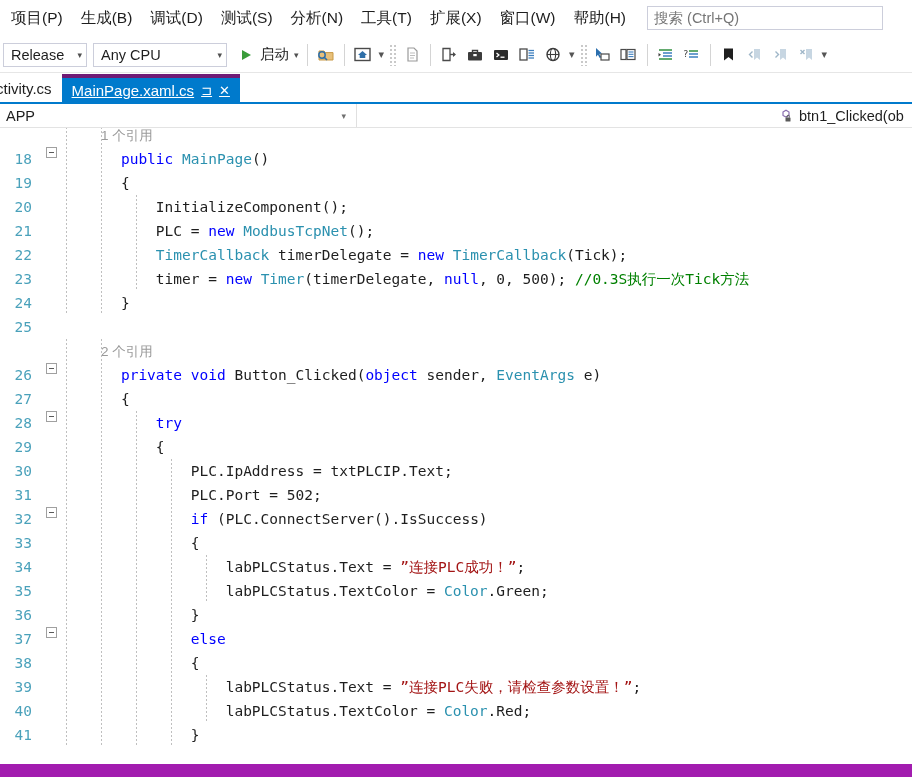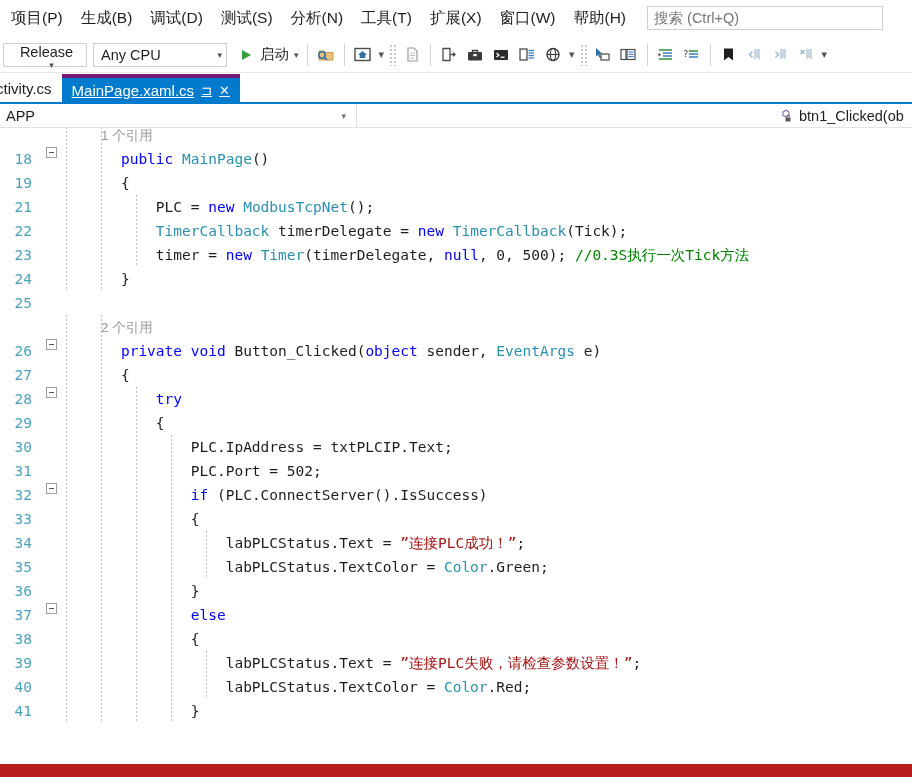--- a/index.html
+++ b/index.html
@@ -3,21 +3,21 @@
 <meta charset="utf-8">
 <style>
   * { box-sizing: border-box; }
   html, body {
     margin: 0; padding: 0;
     width: 912px; height: 777px;
     overflow: hidden;
     background: #ffffff;
     font-family: "Liberation Sans", sans-serif;
   }
-  #app { position: relative; width: 912px; height: 777px; background: #b91c1c; }
+  #app { position: relative; width: 912px; height: 777px; background: #a21caf; }
 
   
   .menubar {
     display: flex; align-items: center;
     height: 37px; width: 912px;
     background: #ffffff;
     border-bottom: 1px solid #ffffff;
     padding-left: 2px;
   }
   .menu-item {
@@ -48,21 +48,21 @@
   .combo {
     display: flex; align-items: center; justify-content: space-between;
     height: 24px;
     border: 1px solid #cccedb;
     background: #ffffff;
     font-size: 14.5px; color: #1e1e1e;
     padding: 0 4px 0 7px;
     margin-right: 6px;
     white-space: nowrap;
   }
-  .combo.release { min-width: 84px; flex-direction: column; }
+  .combo.release { min-width: 84px; }
   .combo.cpu { min-width: 134px; }
   .combo .caret { margin-left: 10px; font-size: 9px; color: #505050; }
   .tb-sep { width: 1px; height: 22px; background: #d4d4d4; margin: 0 5px; }
   .tb-btn {
     display: flex; align-items: center; gap: 4px;
     height: 26px; padding: 0 3px;
     font-size: 14.5px; color: #1e1e1e;
     white-space: nowrap;
     text-align: center;
   }
@@ -447,20 +447,21 @@
       </span>
       <span class="nlabel">btn1_Clicked(ob</span>
     </div>
   </div>
 
   <div class="editor">
     <div class="code-rows" id="code-rows" style="margin-top: -5px;">
         <div class="row"><div class="gutter"></div><div class="foldcol"></div><div class="codetext"><div class="indent-guides"><div class="iguide" style="left: 2px;"></div><div class="iguide" style="left: 37px;"></div></div><span class="lens">    1 个引用</span></div></div>
         <div class="row"><div class="gutter">18</div><div class="foldcol"><div class="fold-box"></div></div><div class="codetext"><div class="indent-guides"><div class="iguide" style="left: 2px;"></div><div class="iguide" style="left: 37px;"></div></div><span class="plain">    </span><span class="kw">public</span><span class="plain"> </span><span class="type">MainPage</span><span class="plain">()</span></div></div>
         <div class="row"><div class="gutter">19</div><div class="foldcol"><div class="fold-line"></div></div><div class="codetext"><div class="indent-guides"><div class="iguide" style="left: 2px;"></div><div class="iguide" style="left: 37px;"></div></div><span class="plain">    {</span></div></div>
+        <div class="row"><div class="gutter">20</div><div class="foldcol"><div class="fold-line"></div></div><div class="codetext"><div class="indent-guides"><div class="iguide" style="left: 2px;"></div><div class="iguide" style="left: 37px;"></div><div class="iguide" style="left: 72px;"></div></div><span class="plain">        InitializeComponent();</span></div></div>
         <div class="row"><div class="gutter">21</div><div class="foldcol"><div class="fold-line"></div></div><div class="codetext"><div class="indent-guides"><div class="iguide" style="left: 2px;"></div><div class="iguide" style="left: 37px;"></div><div class="iguide" style="left: 72px;"></div></div><span class="plain">        PLC = </span><span class="kw">new</span><span class="plain"> </span><span class="type">ModbusTcpNet</span><span class="plain">();</span></div></div>
         <div class="row"><div class="gutter">22</div><div class="foldcol"><div class="fold-line"></div></div><div class="codetext"><div class="indent-guides"><div class="iguide" style="left: 2px;"></div><div class="iguide" style="left: 37px;"></div><div class="iguide" style="left: 72px;"></div></div><span class="plain">        </span><span class="type">TimerCallback</span><span class="plain"> timerDelegate = </span><span class="kw">new</span><span class="plain"> </span><span class="type">TimerCallback</span><span class="plain">(Tick);</span></div></div>
         <div class="row"><div class="gutter">23</div><div class="foldcol"><div class="fold-line"></div></div><div class="codetext"><div class="indent-guides"><div class="iguide" style="left: 2px;"></div><div class="iguide" style="left: 37px;"></div><div class="iguide" style="left: 72px;"></div></div><span class="plain">        timer = </span><span class="kw">new</span><span class="plain"> </span><span class="type">Timer</span><span class="plain">(timerDelegate, </span><span class="kw">null</span><span class="plain">, 0, 500); </span><span class="cmt">//0.3S执行一次Tick方法</span></div></div>
         <div class="row"><div class="gutter">24</div><div class="foldcol"><div class="fold-line" style="bottom: 50%;"></div></div><div class="codetext"><div class="indent-guides"><div class="iguide" style="left: 2px;"></div><div class="iguide" style="left: 37px;"></div></div><span class="plain">    }</span></div></div>
         <div class="row"><div class="gutter">25</div><div class="foldcol"></div><div class="codetext"><div class="indent-guides"><div class="iguide" style="left: 2px;"></div><div class="iguide" style="left: 37px;"></div></div><span class="plain"></span></div></div>
         <div class="row"><div class="gutter"></div><div class="foldcol"></div><div class="codetext"><div class="indent-guides"><div class="iguide" style="left: 2px;"></div><div class="iguide" style="left: 37px;"></div></div><span class="lens">    2 个引用</span></div></div>
         <div class="row"><div class="gutter">26</div><div class="foldcol"><div class="fold-box"></div></div><div class="codetext"><div class="indent-guides"><div class="iguide" style="left: 2px;"></div><div class="iguide" style="left: 37px;"></div></div><span class="plain">    </span><span class="kw">private</span><span class="plain"> </span><span class="kw">void</span><span class="plain"> Button_Clicked(</span><span class="kw">object</span><span class="plain"> sender, </span><span class="type">EventArgs</span><span class="plain"> e)</span></div></div>
         <div class="row"><div class="gutter">27</div><div class="foldcol"><div class="fold-line"></div></div><div class="codetext"><div class="indent-guides"><div class="iguide" style="left: 2px;"></div><div class="iguide" style="left: 37px;"></div></div><span class="plain">    {</span></div></div>
         <div class="row"><div class="gutter">28</div><div class="foldcol"><div class="fold-box"></div></div><div class="codetext"><div class="indent-guides"><div class="iguide" style="left: 2px;"></div><div class="iguide" style="left: 37px;"></div><div class="iguide" style="left: 72px;"></div></div><span class="plain">        </span><span class="kw">try</span></div></div>
         <div class="row"><div class="gutter">29</div><div class="foldcol"><div class="fold-line"></div></div><div class="codetext"><div class="indent-guides"><div class="iguide" style="left: 2px;"></div><div class="iguide" style="left: 37px;"></div><div class="iguide" style="left: 72px;"></div></div><span class="plain">        {</span></div></div>

